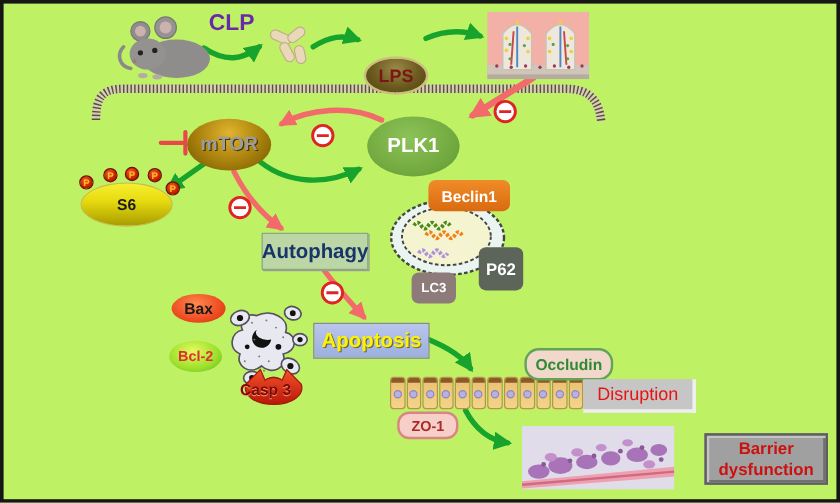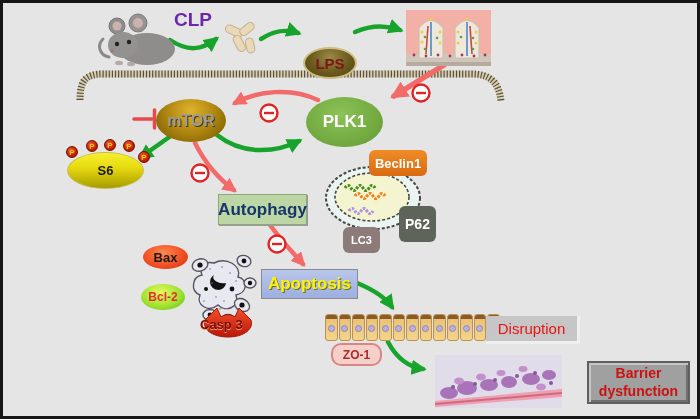--- a/index.html
+++ b/index.html
@@ -1,16 +1,16 @@
 <!DOCTYPE html>
 <html><head>
 <meta charset="utf-8">
 <style>
   html,body{margin:0;padding:0;background:#fff;}
-  .stage{position:relative;width:700px;height:419px;background:#e5e5e5;border:3px solid #161616;
+  .stage{position:relative;width:700px;height:419px;background:#bef264;border:3px solid #161616;
          box-sizing:border-box;overflow:hidden;font-family:"Liberation Sans",sans-serif;padding-left:13px;}
   .abs{position:absolute;}
   .ctr{display:flex;align-items:center;justify-content:center;text-align:center;}
   svg{display:block;}
 
   
   #arrows{position:absolute;left:0;top:0;width:694px;height:413px;pointer-events:none;}
 
   
   .clp{left:165px;top:5px;width:50px;height:24px;color:#6a28aa;font-size:19px;font-weight:bold;}
@@ -29,21 +29,21 @@
       border:1px solid #c8bc50;color:#1a1a1a;font-size:13px;font-weight:bold;}
   .phos{position:absolute;width:12px;height:12px;border-radius:50%;
         background:radial-gradient(circle at 40% 35%, #f06030 0%, #c42000 60%, #8a1400 100%);
         border:1px solid #701000;color:#ffc020;font-size:8px;font-weight:bold;
         display:flex;align-items:center;justify-content:center;box-sizing:border-box;}
 
   
   .plk1{left:303px;top:94px;width:77px;height:50px;border-radius:50%;
         background:radial-gradient(ellipse at 45% 35%, #8cc257 0%, #74ab41 60%, #5e9330 100%);
         color:#fff;font-size:17px;font-weight:bold;}
-  .beclin1{left:366px;top:147px;width:58px;height:26px;border-radius:6px;
+  .beclin1{left:354px;top:147px;width:68px;height:26px;border-radius:6px;
            background:linear-gradient(180deg,#f08c28,#d96a10);color:#fff;font-size:13px;font-weight:bold;}
   .p62{left:396px;top:203px;width:37px;height:36px;border-radius:6px;background:#5d655b;
        color:#fff;font-size:14px;font-weight:bold;}
   .lc3{left:340px;top:224px;width:37px;height:26px;border-radius:6px;background:#8d7b79;
        color:#fff;font-size:11px;font-weight:bold;}
   .autophagosome{left:320px;top:162px;width:100px;height:68px;}
 
   
   .autophagy{left:215px;top:191px;width:87px;height:29px;background:#bcd6a6;border:1px solid #8aa87c;
              box-shadow:1px 1px 0 #9a9a9a;color:#17346b;font-size:17px;font-weight:bold;}
@@ -335,20 +335,21 @@
         <div class="nucleus"></div>
       </div>
       <div class="epi-cell">
         <div class="nucleus"></div>
       </div>
       <div class="epi-cell">
         <div class="nucleus"></div>
       </div>
     </div>
   <div class="abs ctr zo1">ZO-1</div>
+  <div class="abs ctr occludin">Occludin</div>
 
   <div class="abs ctr disruption">Disruption</div>
   <div class="abs histology">
     <svg width="127" height="53" viewBox="0 0 127 53">
       <rect width="127" height="53" fill="#e0dcea"></rect>
       <path d="M0,46 L127,34 L127,42 L0,52 Z" fill="#ee9fb0"></path>
       <path d="M0,49 L127,38" stroke="#d06a80" stroke-width="2" fill="none"></path>
       <g fill="#a873b8">
         <ellipse cx="14" cy="38" rx="9" ry="6"></ellipse>
           <ellipse cx="32" cy="33" rx="10" ry="7"></ellipse>

